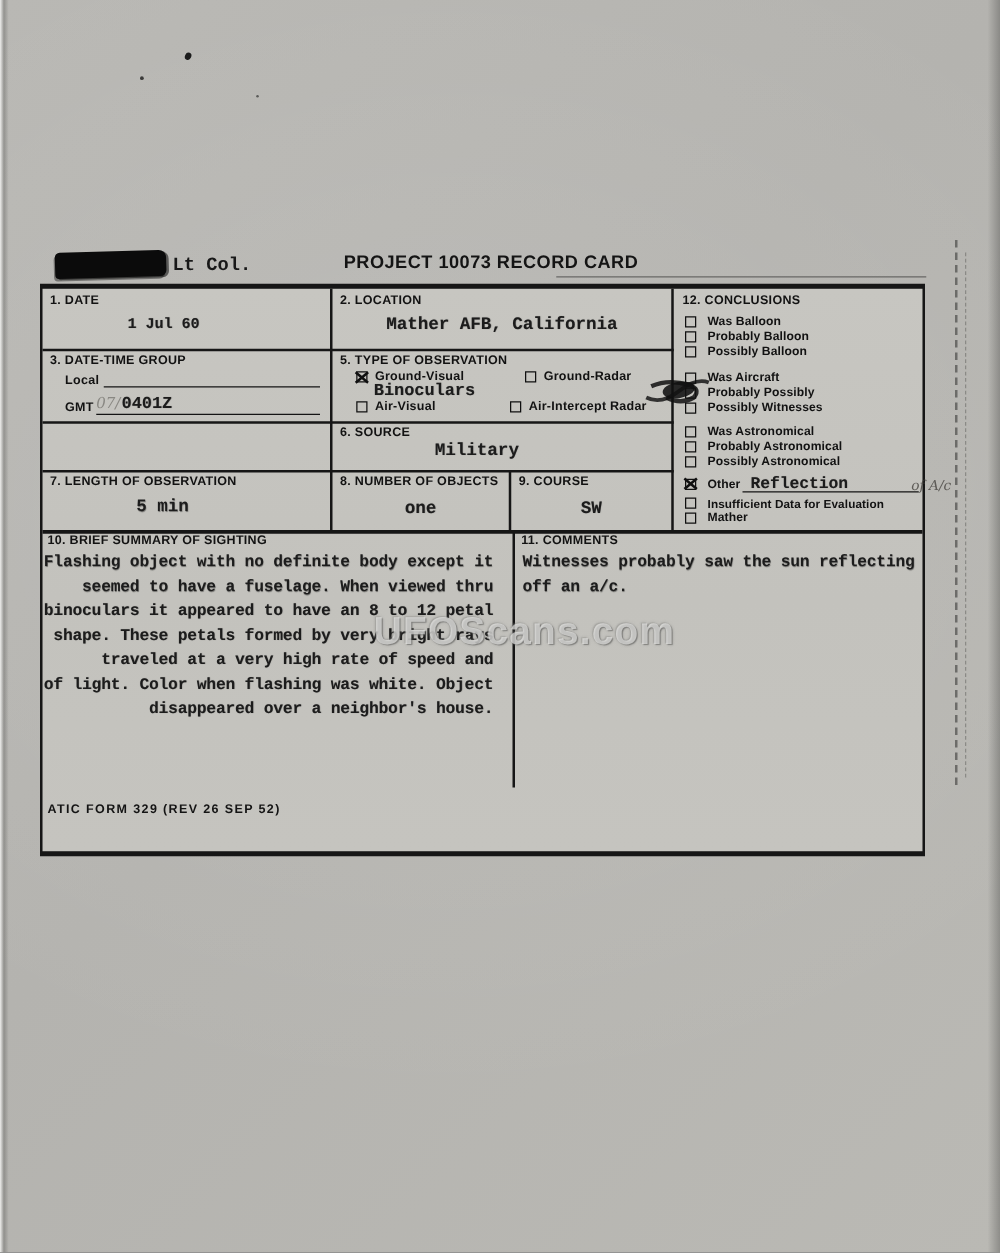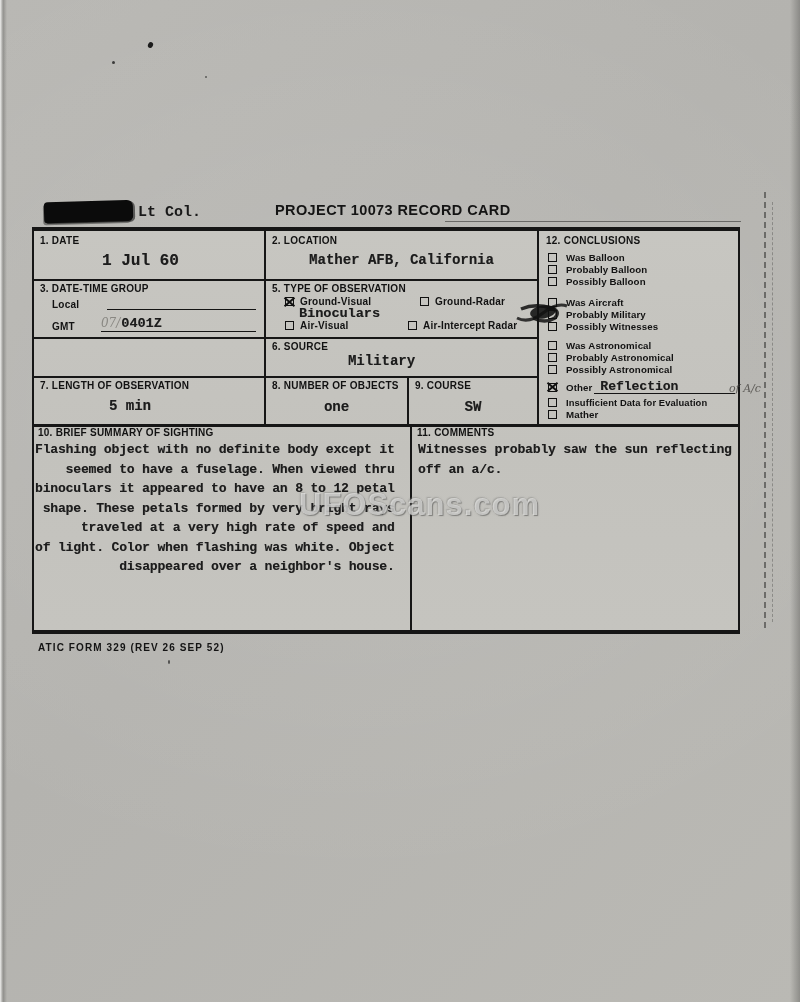--- a/index.html
+++ b/index.html
@@ -31,40 +31,40 @@
     box-shadow:2px 1px 0 rgba(11,11,11,.55), -1px 2px 0 rgba(11,11,11,.4);}
   .rank{position:absolute; left:138px; top:204px;}
   .doc-title{position:absolute; left:275px; top:202px; font-weight:700; font-size:14.5px; letter-spacing:.4px;}
 
   
   .typed{font-family:"Liberation Mono","DejaVu Sans Mono",monospace; font-weight:700;
     color:#1c1c1c; text-shadow:.3px .3px .6px rgba(25,25,25,.45);}
   .rank{font-family:"Liberation Mono","DejaVu Sans Mono",monospace; font-weight:700; font-size:15px; color:#181818;}
 
   
-  .card{position:absolute; left:32px; top:227px; width:708px; height:407px;
+  .card{position:absolute; left:32px; top:227px; width:708px; height:458px;
     border:2px solid #161616; border-top-width:4px; border-bottom-width:4px;
     background:linear-gradient(180deg,#c7c6c1 0%, #c3c2bd 55%, #c5c4bf 100%);
     box-sizing:border-box;}
   .gl{position:absolute; background:#161616;}
   .cell{position:absolute; box-sizing:border-box;}
   .flabel{font-weight:700; font-size:10px; letter-spacing:.25px; color:#121212; white-space:nowrap;}
   .cell > .flabel{position:absolute; left:6px; top:4px;}
 
   
   .cbrow{display:flex; align-items:center; white-space:nowrap;}
   .cb{position:relative; width:7px; height:7px; border:1.6px solid #101010; margin-right:6px; flex:0 0 auto;}
   .cb.checked::before,.cb.checked::after{content:""; position:absolute; left:-3px; top:2.6px;
     width:13px; height:1.9px; background:#101010;}
   .cb.checked::before{transform:rotate(40deg);}
   .cb.checked::after{transform:rotate(-40deg);}
   .cbl{font-weight:700; font-size:10px; letter-spacing:.2px; color:#121212;}
 
   
-  .fillrow{position:absolute; display:flex; align-items:flex-end;gap:24px;}
+  .fillrow{position:absolute; display:flex; align-items:flex-end;}
   .uline{flex:1; border-bottom:1.4px solid #141414; min-height:1px;}
 
   .hand{font-family:"DejaVu Serif", serif; font-style:italic;}
   .gmt-hand{color:rgba(88,86,80,.55); font-size:12px; margin-right:1px;}
 
   
   .conc-list{position:absolute; left:9px; top:20px; right:3px;}
   .crow{display:flex; align-items:center; height:12px;}
   .crow .cb{margin-right:9px;}
   .crow .cbl{font-size:9.7px; letter-spacing:.1px;}
@@ -106,21 +106,21 @@
     <div class="gl" style="left:503px;top:0;width:2px;height:193px;"></div>
     <div class="gl" style="left:373px;top:145px;width:2px;height:48px;"></div>
     <div class="gl" style="left:376px;top:193px;width:2px;height:206px;"></div>
     <div class="gl" style="left:0;top:48px;width:505px;height:2px;"></div>
     <div class="gl" style="left:0;top:106px;width:505px;height:2px;"></div>
     <div class="gl" style="left:0;top:145px;width:505px;height:2px;"></div>
     <div class="gl" style="left:0;top:193px;width:704px;height:2.5px;"></div>
 
     <div class="cell" style="left:0;top:0;width:230px;height:48px;">
       <div class="flabel">1. DATE</div>
-      <div class="typed" style="position:absolute;left:68px;top:21px;font-size:16px;">1 Jul 60</div>
+      <div class="typed" style="position:absolute;left:68px;top:21px;font-size:12px;">1 Jul 60</div>
     </div>
 
     <div class="cell" style="left:232px;top:0;width:271px;height:48px;">
       <div class="flabel">2. LOCATION</div>
       <div class="typed" style="position:absolute;left:0;right:0;top:21px;font-size:14px;text-align:center;">Mather AFB, California</div>
     </div>
 
     <div class="cell" style="left:0;top:48px;width:230px;height:58px;">
       <div class="flabel">3. DATE-TIME GROUP</div>
       <div class="fillrow" style="left:18px;top:18px;width:204px;height:13px;">
@@ -210,21 +210,21 @@
         <div class="crow">
           <span class="cb"></span>
           <span class="cbl">Possibly Balloon</span>
         </div>
         <div class="crow" style="margin-top:9px;">
           <span class="cb"></span>
           <span class="cbl">Was Aircraft</span>
         </div>
         <div class="crow">
           <span class="cb"></span>
-          <span class="cbl">Probably Military</span>
+          <span class="cbl">Probably Possibly</span>
         </div>
         <div class="crow">
           <span class="cb"></span>
           <span class="cbl">Possibly Witnesses</span>
         </div>
         <div class="crow" style="margin-top:7px;">
           <span class="cb"></span>
           <span class="cbl">Was Astronomical</span>
         </div>
         <div class="crow">

